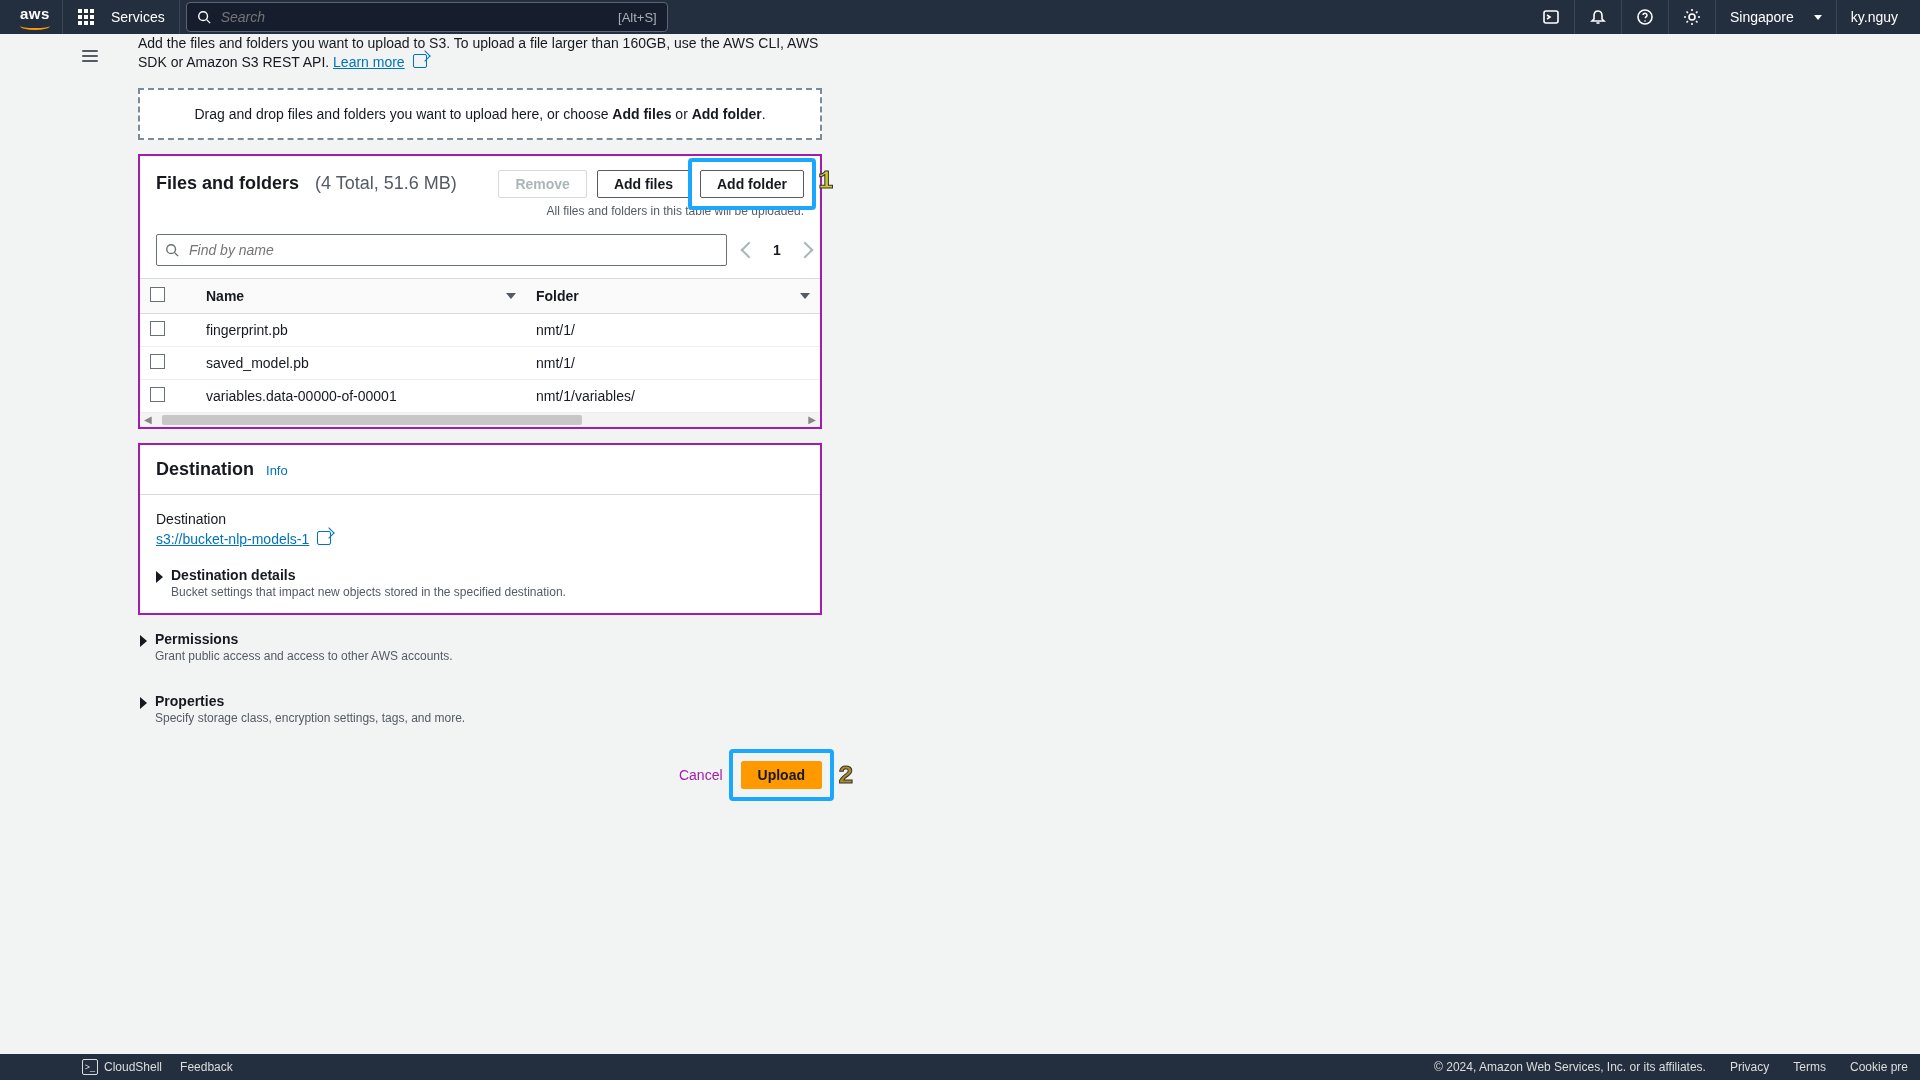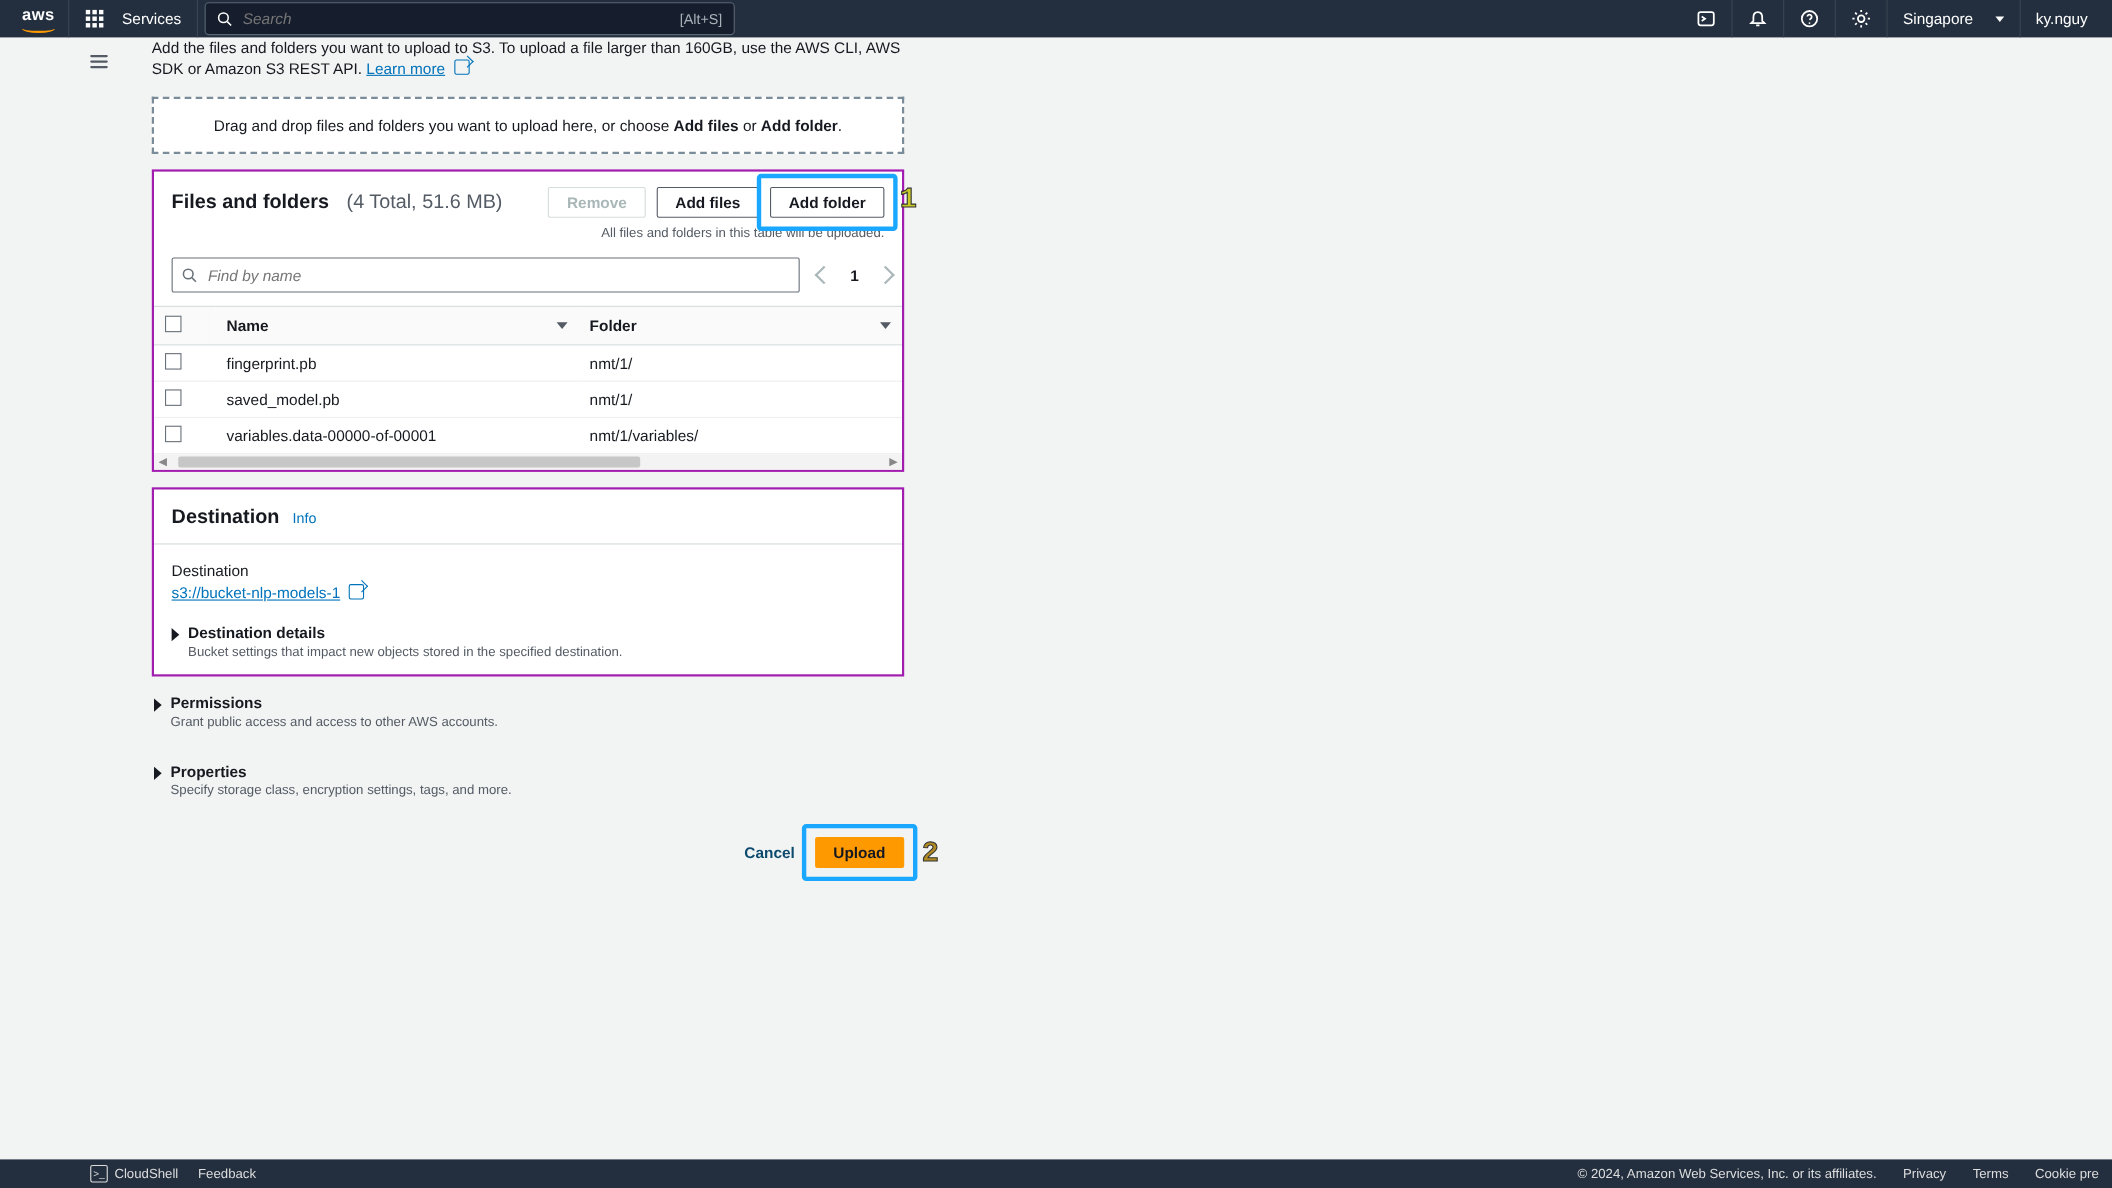--- a/index.html
+++ b/index.html
@@ -158,21 +158,21 @@
   .field-label{font-size:14px;color:#16191f;margin-bottom:4px;}
   .expander{display:flex;align-items:flex-start;gap:8px;padding:4px 16px 14px 16px;}
   .exp-caret{width:0;height:0;border-top:6px solid transparent;border-bottom:6px solid transparent;border-left:7px solid #16191f;margin-top:4px;}
   .exp-title{font-weight:700;}
   .exp-sub{color:var(--aws-subtext);font-size:12px;margin-top:2px;}
   
   .exp-block{margin-top:12px;}
   .exp-block .expander{padding-left:2px;}
   
   .action-row{display:flex;justify-content:flex-end;gap:18px;margin-top:22px;align-items:center;position:relative;}
-  .cancel-link{color:#0c4a6e;font-weight:700;cursor:pointer;text-align:center;}
+  .cancel-link{color:#a21caf;font-weight:400;cursor:pointer;text-align:center;}
   
   .footer{
     position:absolute;left:0;right:0;bottom:0;height:26px;background:var(--aws-dark);
     display:flex;align-items:center;color:#ddd;font-size:12px;padding:0 12px;width:100%;box-sizing:border-box;
   }
   .footer .left{display:flex;align-items:center;gap:18px;padding-left:70px;}
   .footer .right{margin-left:auto;display:flex;gap:24px;align-items:center;}
   .cloudshell-ico{width:14px;height:14px;border:1.5px solid #ddd;border-radius:2px;display:inline-flex;align-items:center;justify-content:center;font-size:9px;}
   
   .ico-stroke{stroke:#fff;fill:none;stroke-width:1.6;}

